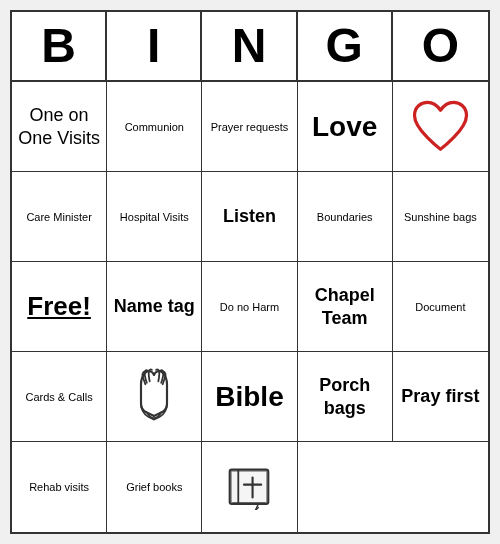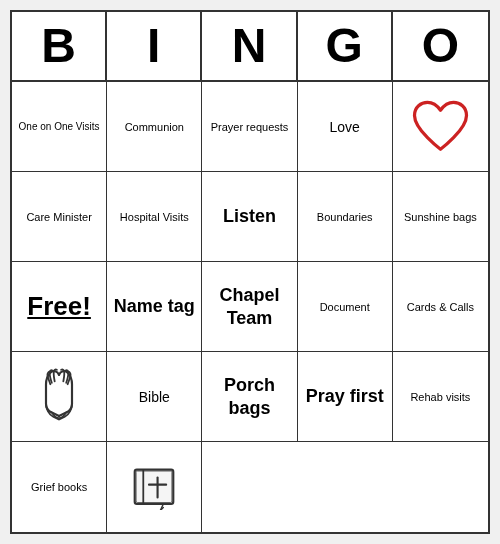--- a/index.html
+++ b/index.html
@@ -57,27 +57,27 @@
 
     .bingo-cell:nth-child(5n) {
       border-right: none;
     }
 
     .bingo-cell:nth-child(n+21) {
       border-bottom: none;
     }
 
     .cell-text {
-      font-size: 10px;
+      font-size: 18px;
       line-height: 1.3;
     }
 
     .cell-text.large {
-      font-size: 14px;
-      font-weight: normal;
+      font-size: 28px;
+      font-weight: bold;
     }
 
     .cell-text.medium {
       font-size: 18px;
       font-weight: bold;
     }
 
     .cell-text.small {
       font-size: 11px;
     }
@@ -152,20 +152,23 @@
     </div>
     <div class="bingo-cell">
       <span class="cell-text small">Sunshine bags</span>
     </div>
     <div class="bingo-cell">
       <span class="cell-text free">Free!</span>
     </div>
     <div class="bingo-cell">
       <span class="cell-text medium">Name tag</span>
     </div>
+    <div class="bingo-cell">
+      <span class="cell-text small">Do no Harm</span>
+    </div>
 
     <div class="bingo-cell">
       <span class="cell-text medium">Chapel Team</span>
     </div>
     <div class="bingo-cell">
       <span class="cell-text small">Document</span>
     </div>
     <div class="bingo-cell">
       <span class="cell-text small">Cards &amp; Calls</span>
     </div>

